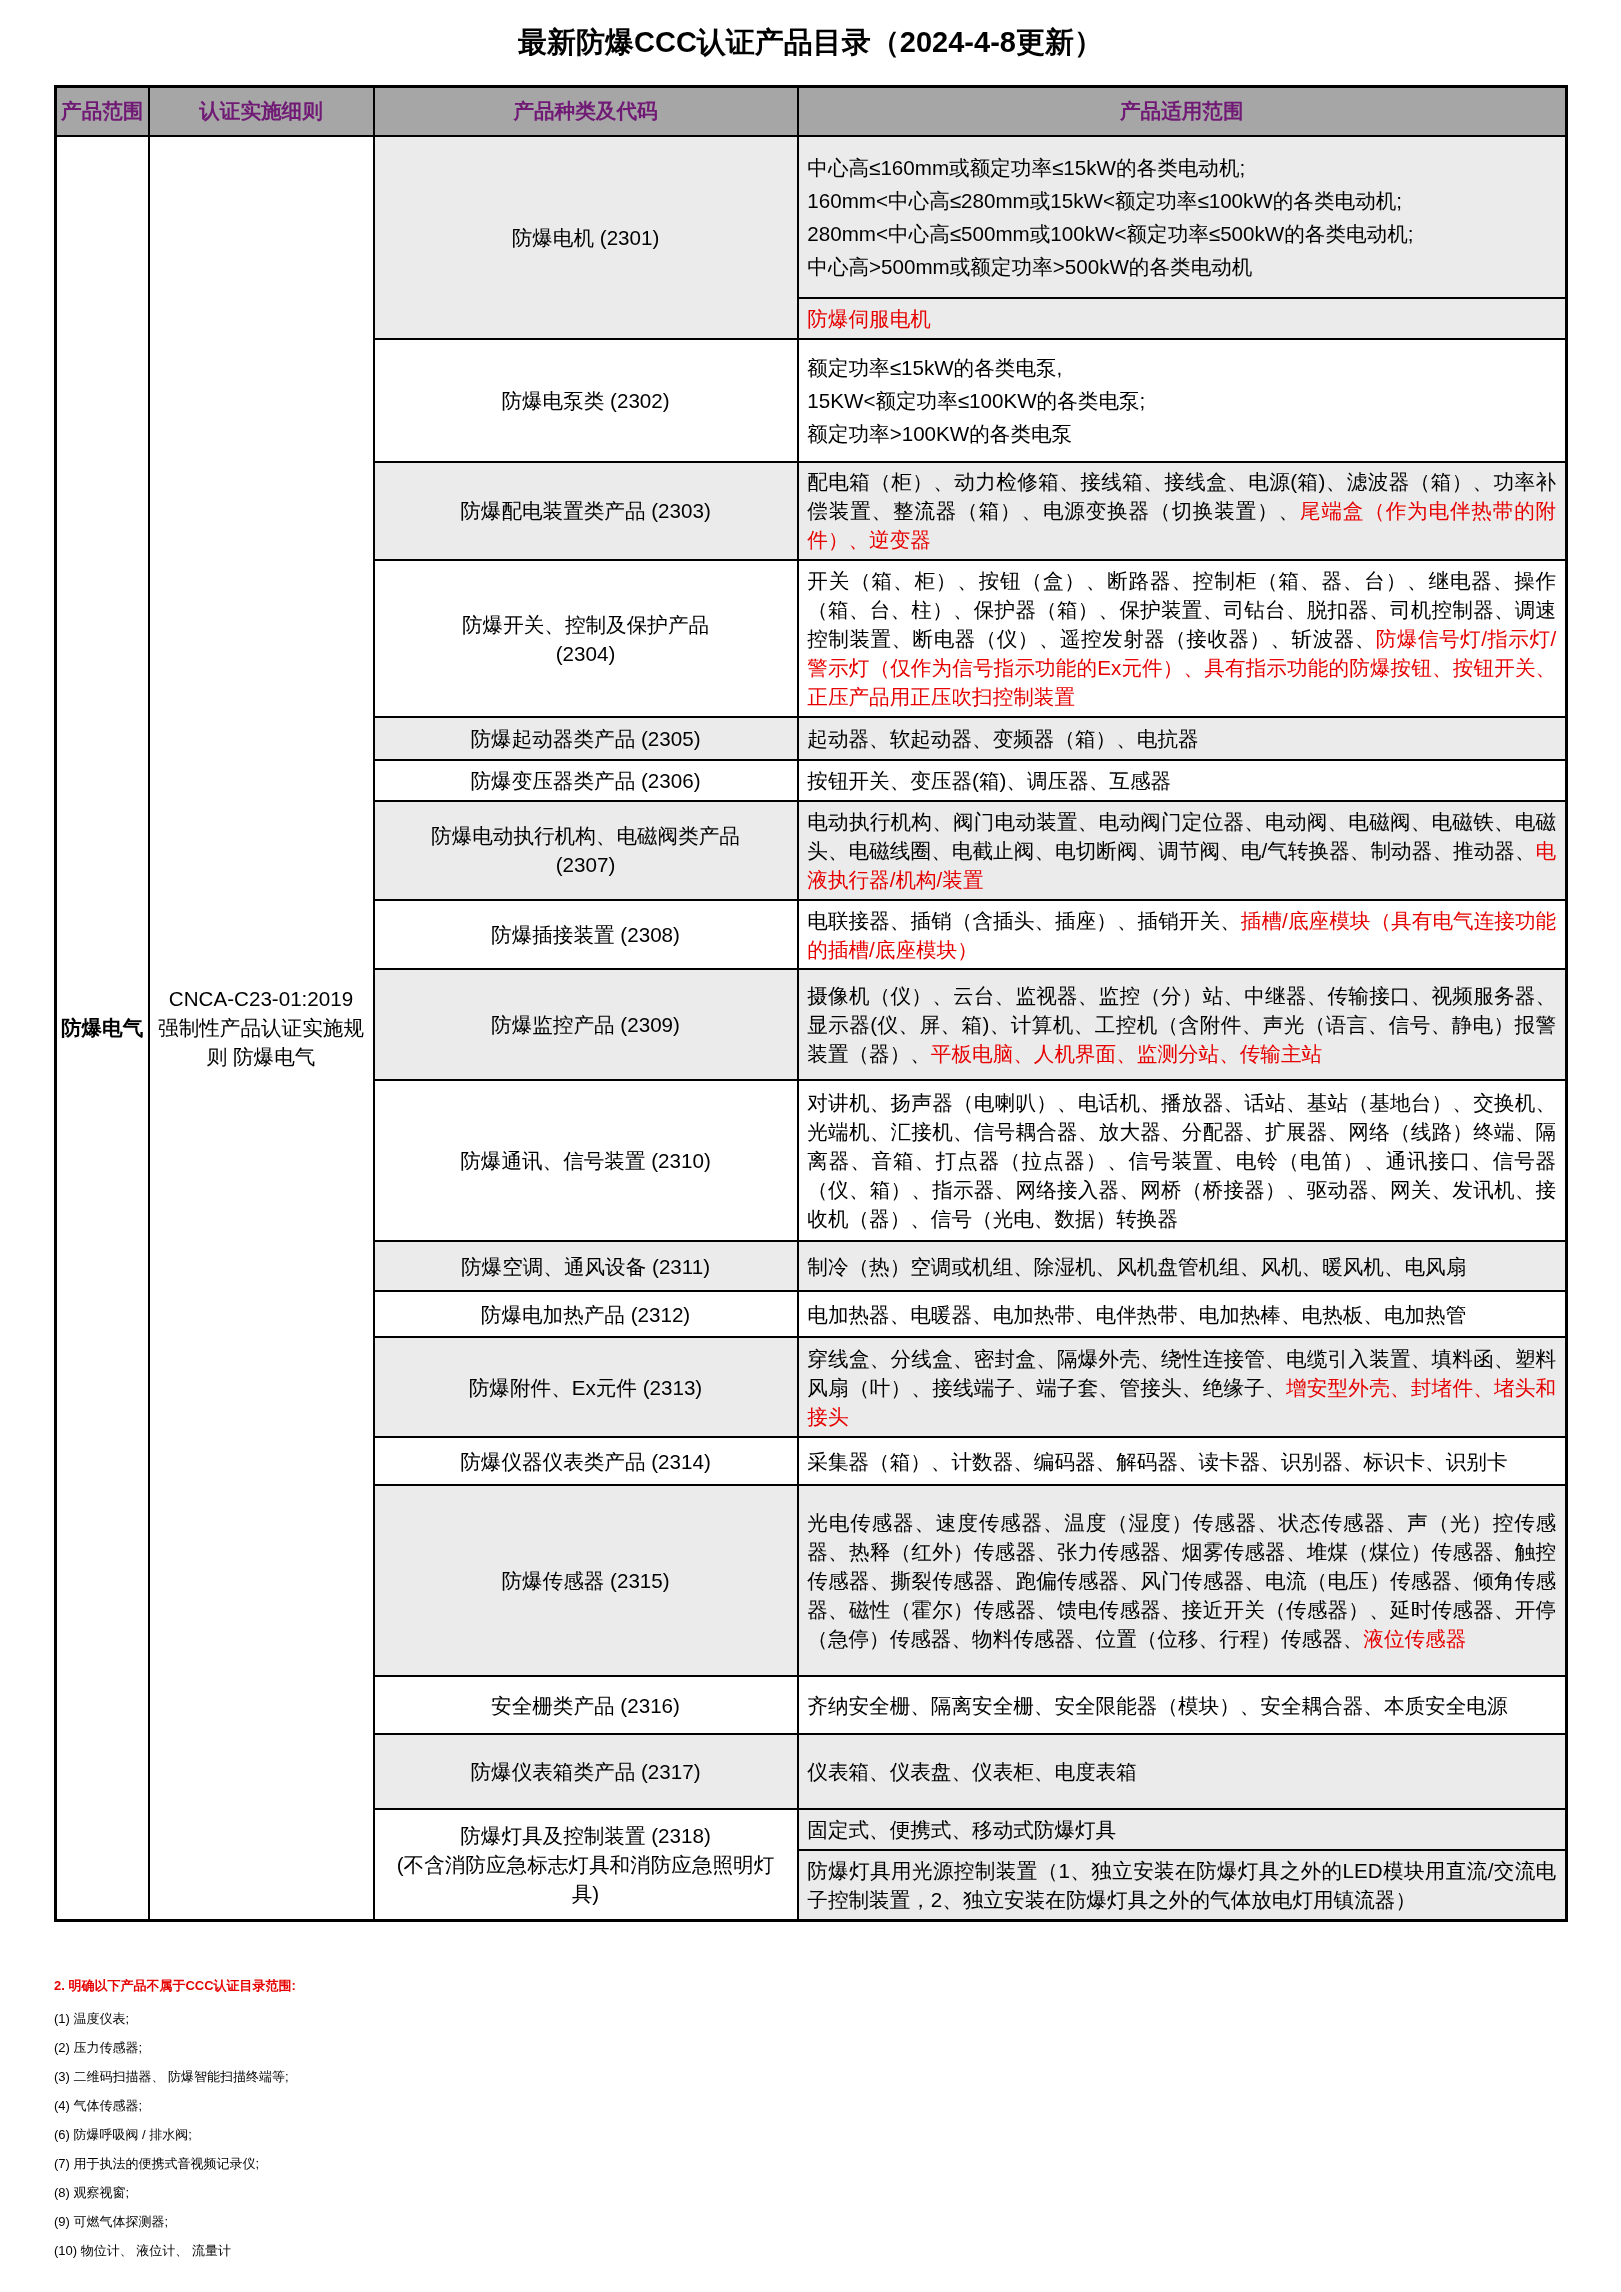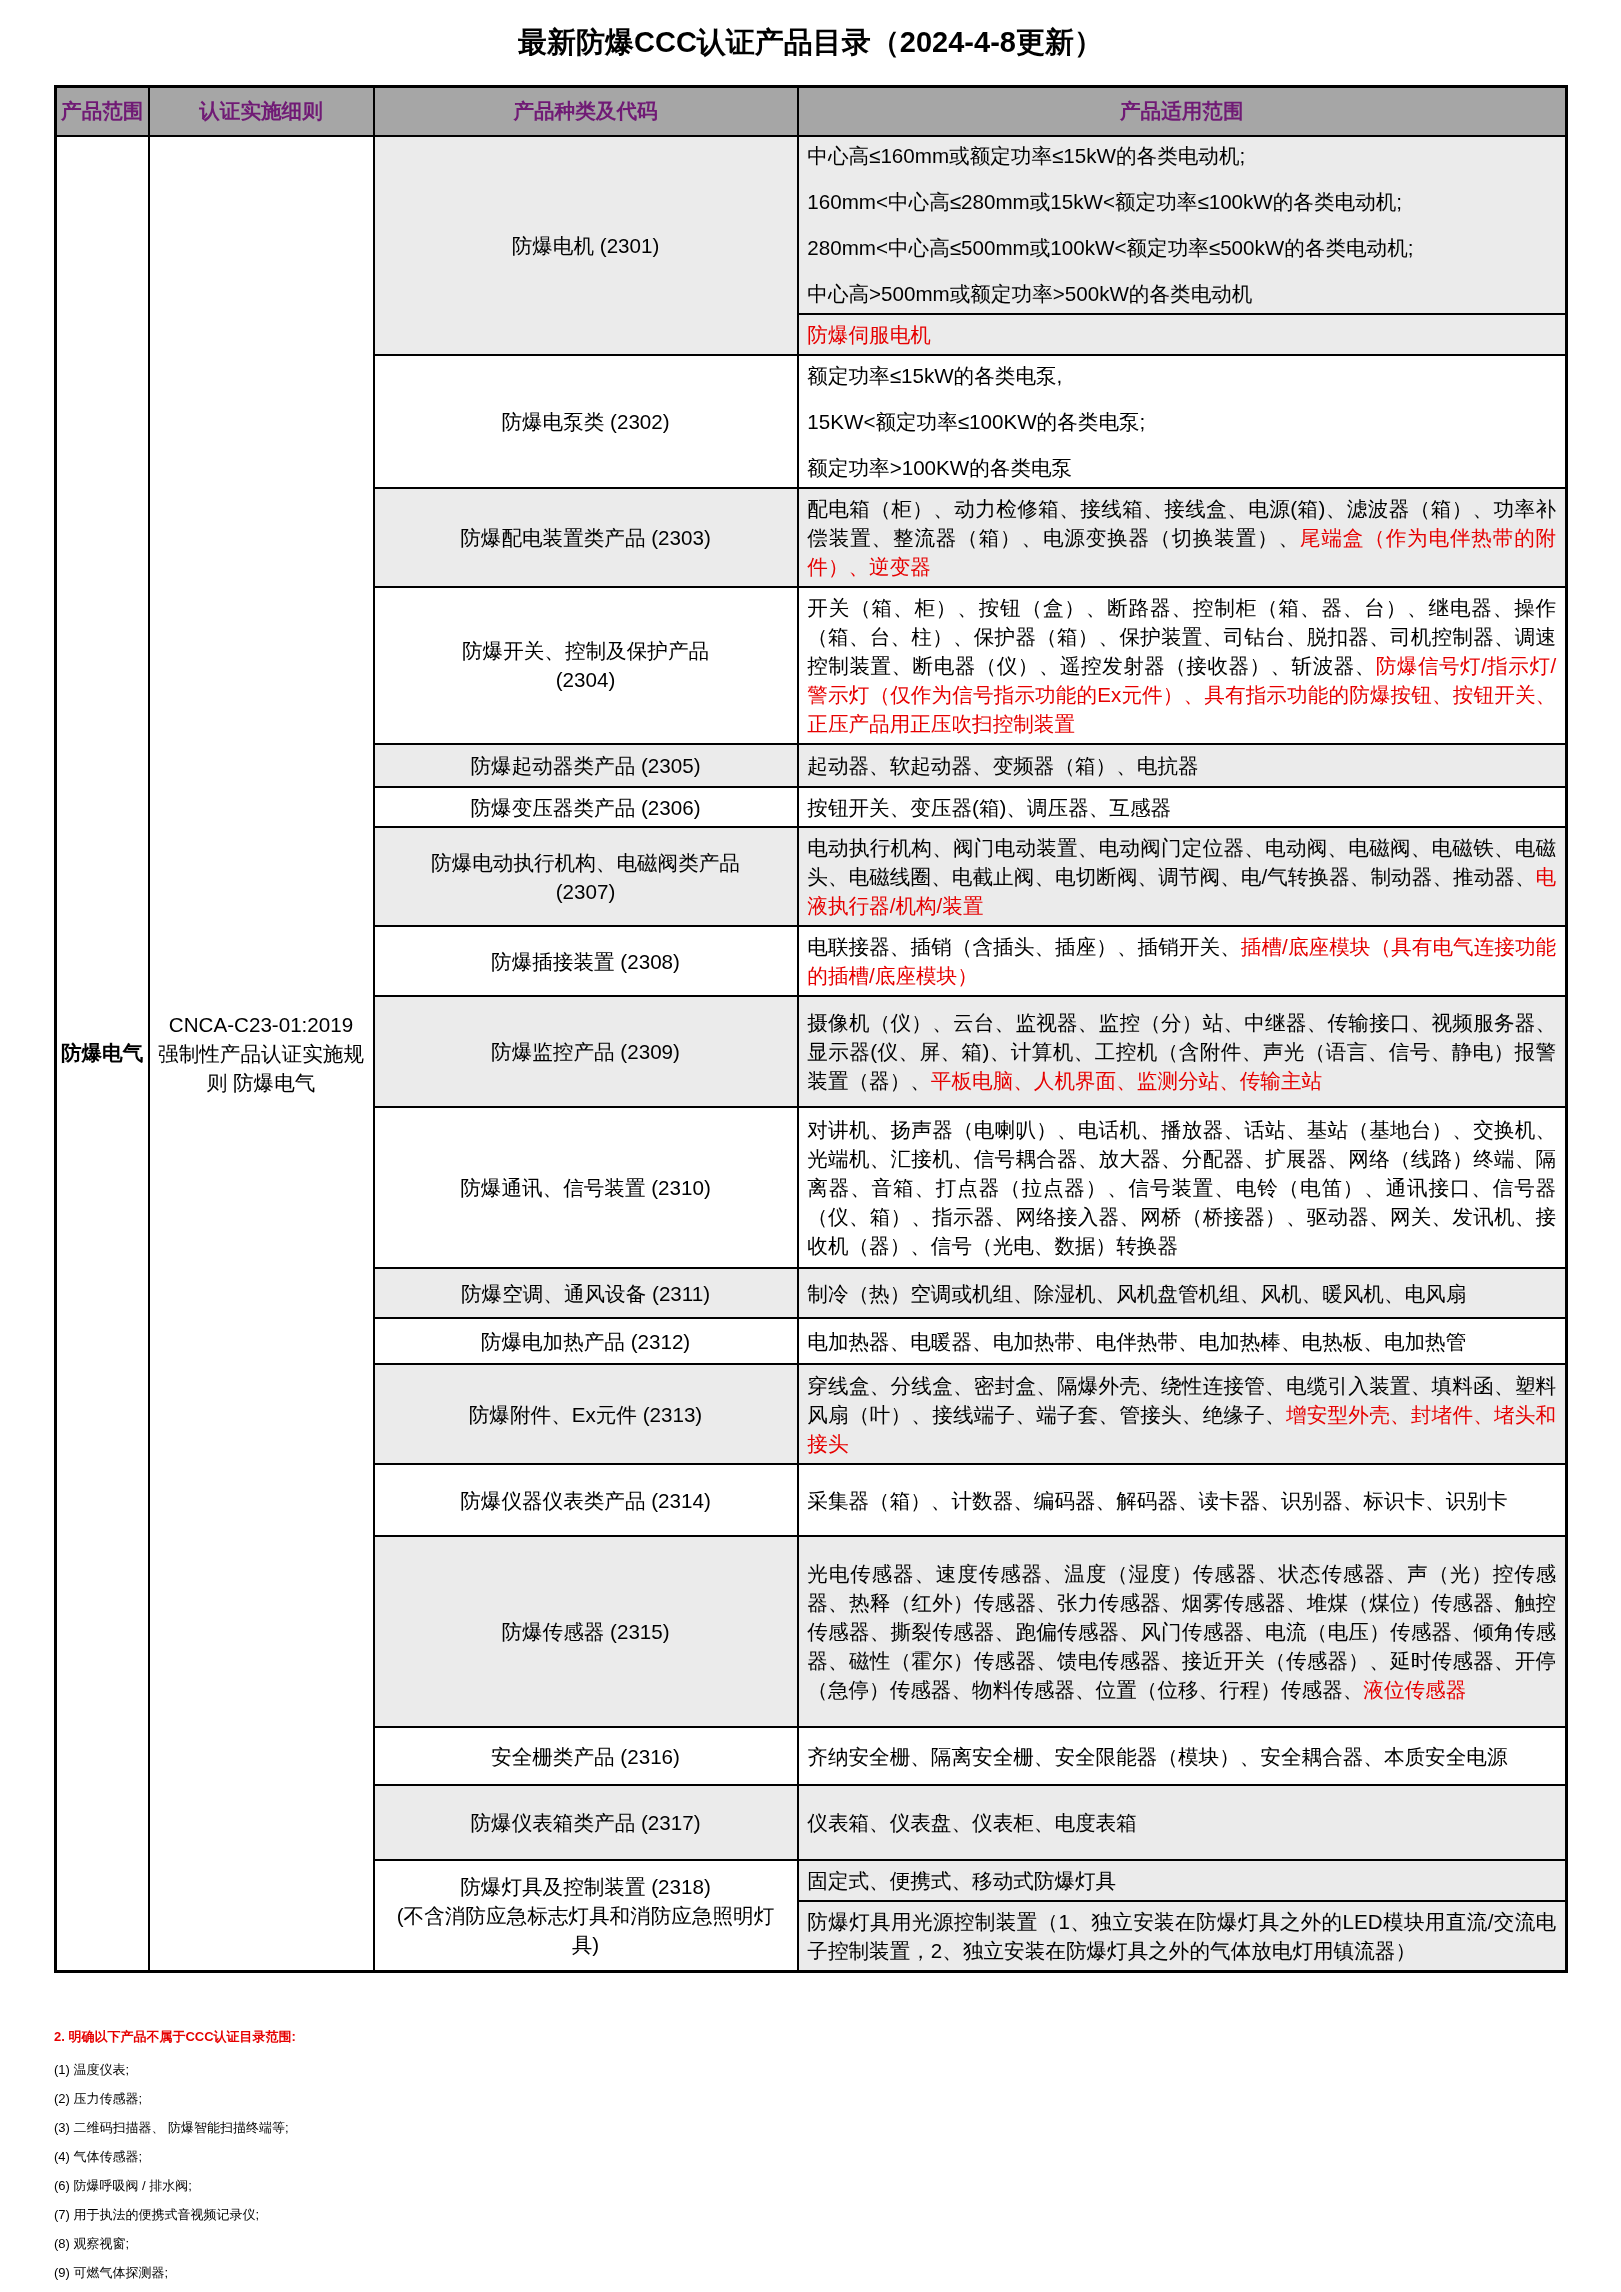--- a/index.html
+++ b/index.html
@@ -60,21 +60,21 @@
     text-align:center;
     padding:3.9px 9.8px;
     line-height:29px;
   }
   td.scope{
     padding:4.9px 8.8px;
     line-height:29px;
     text-align:justify;
   }
   td.scope .para{margin:0;}
-  td.scope.spaced .para + .para{margin-top:17px;}
+  td.scope.spaced .para + .para{margin-top:4px;}
   .gray{background:var(--row-gray);}
   .white{background:#ffffff;}
   .red{color:var(--red);}
   .notes{
     margin-top:49px;
     font-size:13px;
   }
   .note-title{
     color:var(--red);
     font-weight:bold;
@@ -217,21 +217,21 @@
           </td>
         </tr>
         <tr style="height: 100px;">
           <td class="cat gray" rowspan="1">
             <div>防爆附件、Ex元件 (2313)</div>
           </td>
           <td class="scope gray">
             <div class="para"><span>穿线盒、分线盒、密封盒、隔爆外壳、绕性连接管、电缆引入装置、填料函、塑料风扇（叶）、接线端子、端子套、管接头、绝缘子、</span><span class="red">增安型外壳、封堵件、堵头和接头</span></div>
           </td>
         </tr>
-        <tr style="height: 72px;">
+        <tr style="height: 48px;">
           <td class="cat white" rowspan="1">
             <div>防爆仪器仪表类产品 (2314)</div>
           </td>
           <td class="scope white">
             <div class="para"><span>采集器（箱）、计数器、编码器、解码器、读卡器、识别器、标识卡、识别卡</span></div>
           </td>
         </tr>
         <tr style="height: 191px;">
           <td class="cat gray" rowspan="1">
             <div>防爆传感器 (2315)</div>

